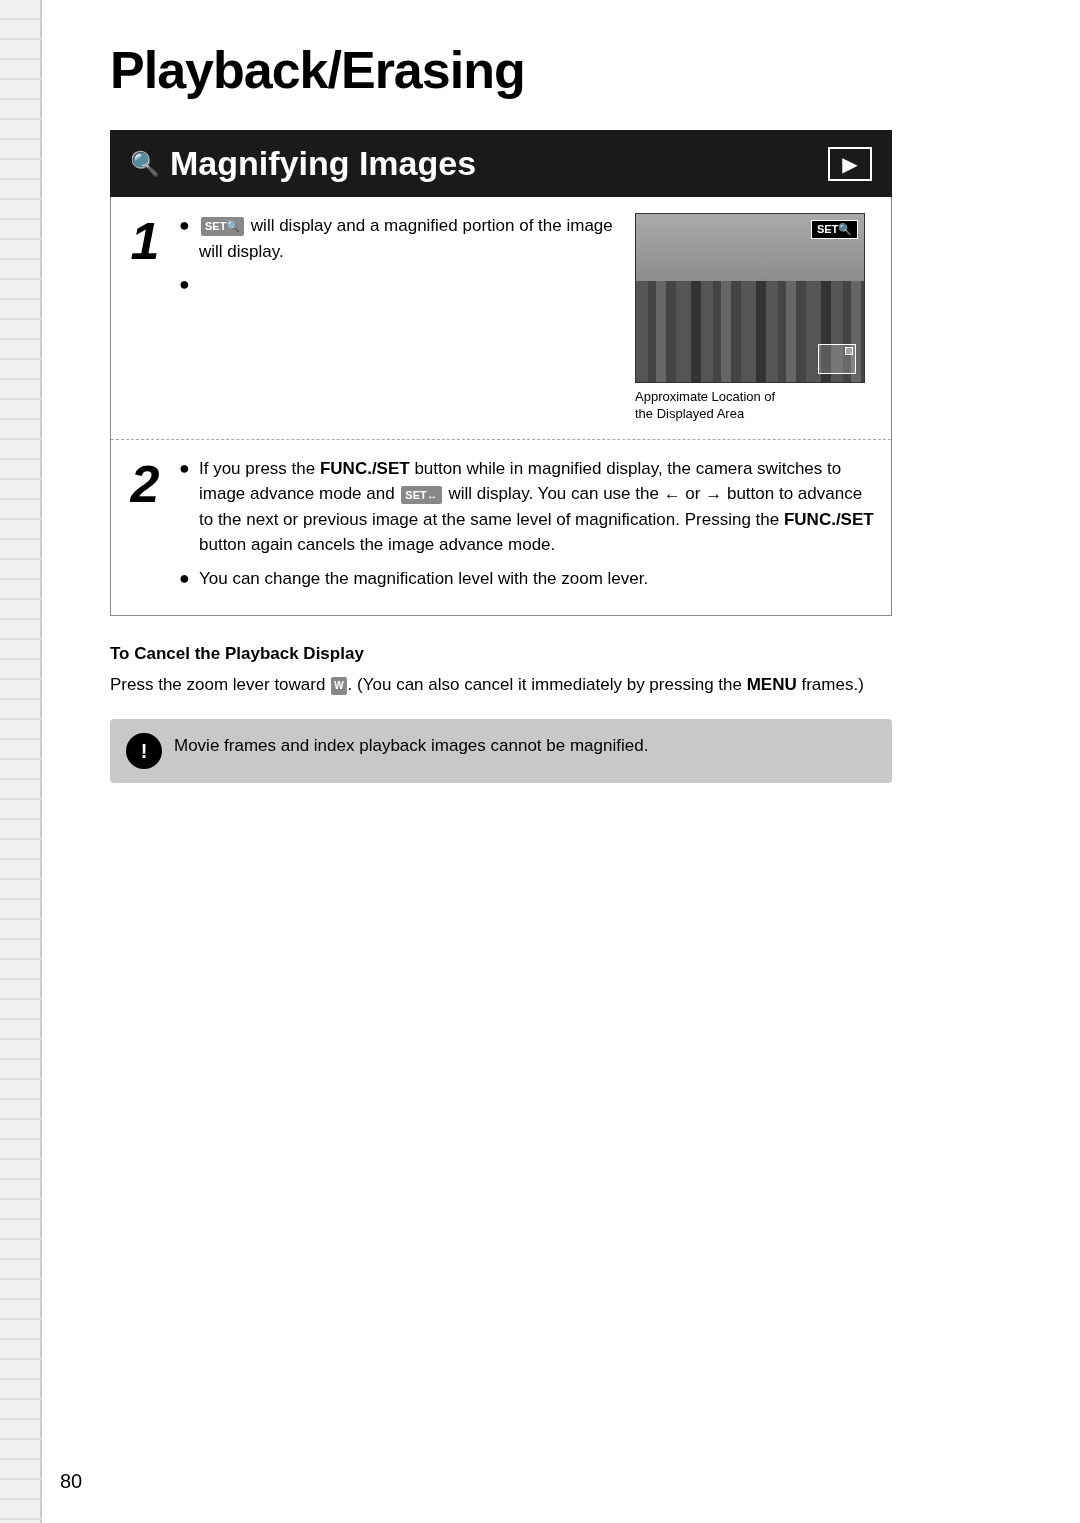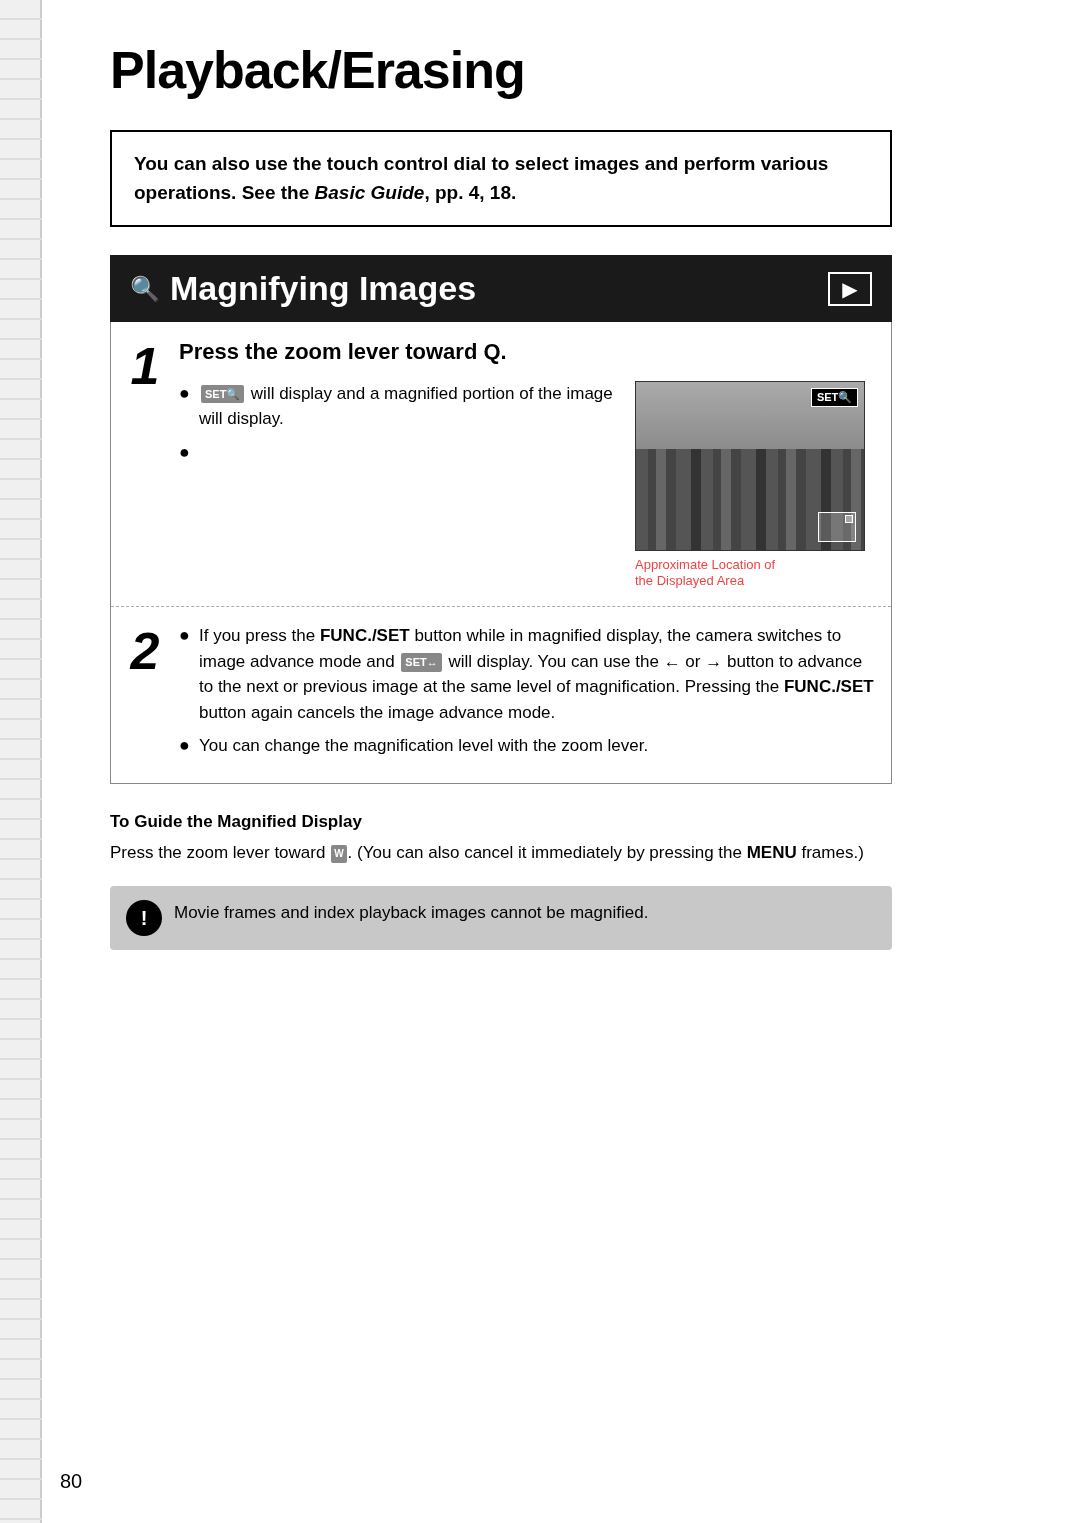--- a/index.html
+++ b/index.html
@@ -243,21 +243,21 @@
       right: 2px;
       top: 2px;
       width: 8px;
       height: 8px;
       border: 1px solid #ffffff;
       background: rgba(255,255,255,0.4);
     }
 
     .image-caption {
       font-size: 13px;
-      color: #ef4444;
+      color: #000000;
       margin-top: 6px;
       line-height: 1.3;
     }
 
     
     .bullet-item {
       display: flex;
       gap: 6px;
       margin-bottom: 8px;
       font-size: 17px;
@@ -357,44 +357,38 @@
 
 <div class="page-container">
   <div class="left-margin">
     <div class="left-margin-lines"></div>
   </div>
 
   <div class="content">
 
     <h1 class="main-title">Playback/Erasing</h1>
 
-    <div class="info-box">
-      <span>You can also use the touch control dial to select images and perform various operations. See the </span><span class="italic">Basic Guide</span><span>, pp. 4, 18.</span>
-    </div>
 
     <div class="section-header">
       <div class="section-header-title">
         <span class="magnify-icon-circle">🔍</span>
         <span>Magnifying Images</span>
       </div>
       <div class="playback-icon-box">
         <span>▶</span>
       </div>
     </div>
 
     <div class="steps-container">
 
       <div class="step">
         <div class="step-number-col">
           <span class="step-number">1</span>
         </div>
         <div class="step-content">
-          <div class="step-title">
-            <span>Press the zoom lever toward </span><span>Q</span><span>.</span>
-          </div>
           <div class="step1-body">
             <div class="step1-text">
               <div class="bullet-item">
                 <span class="bullet-dot">●</span>
                 <span>
                   <span class="inline-badge">SET🔍</span>
                   <span> will display and a magnified portion of the image will display.</span>
                 </span>
               </div>
               <div class="bullet-item">
@@ -435,21 +429,21 @@
               <span class="bullet-dot">●</span>
               <span>You can change the magnification level with the zoom lever.</span>
             </div>
           </div>
         </div>
       </div>
 
     </div>
 
     <div class="cancel-section">
-      <div class="cancel-title">To Guide the Magnified Display</div>
+      <div class="cancel-title">To Cancel the Playback Display</div>
       <div>
         <span>Press the zoom lever toward </span><span class="inline-icon-small">W</span><span>. (You can also cancel it immediately by pressing the </span><span class="bold">MENU</span><span> frames.)</span>
       </div>
     </div>
 
     <div class="warning-box">
       <div class="warning-icon">
         <span>!</span>
       </div>
       <span>Movie frames and index playback images cannot be magnified.</span>

